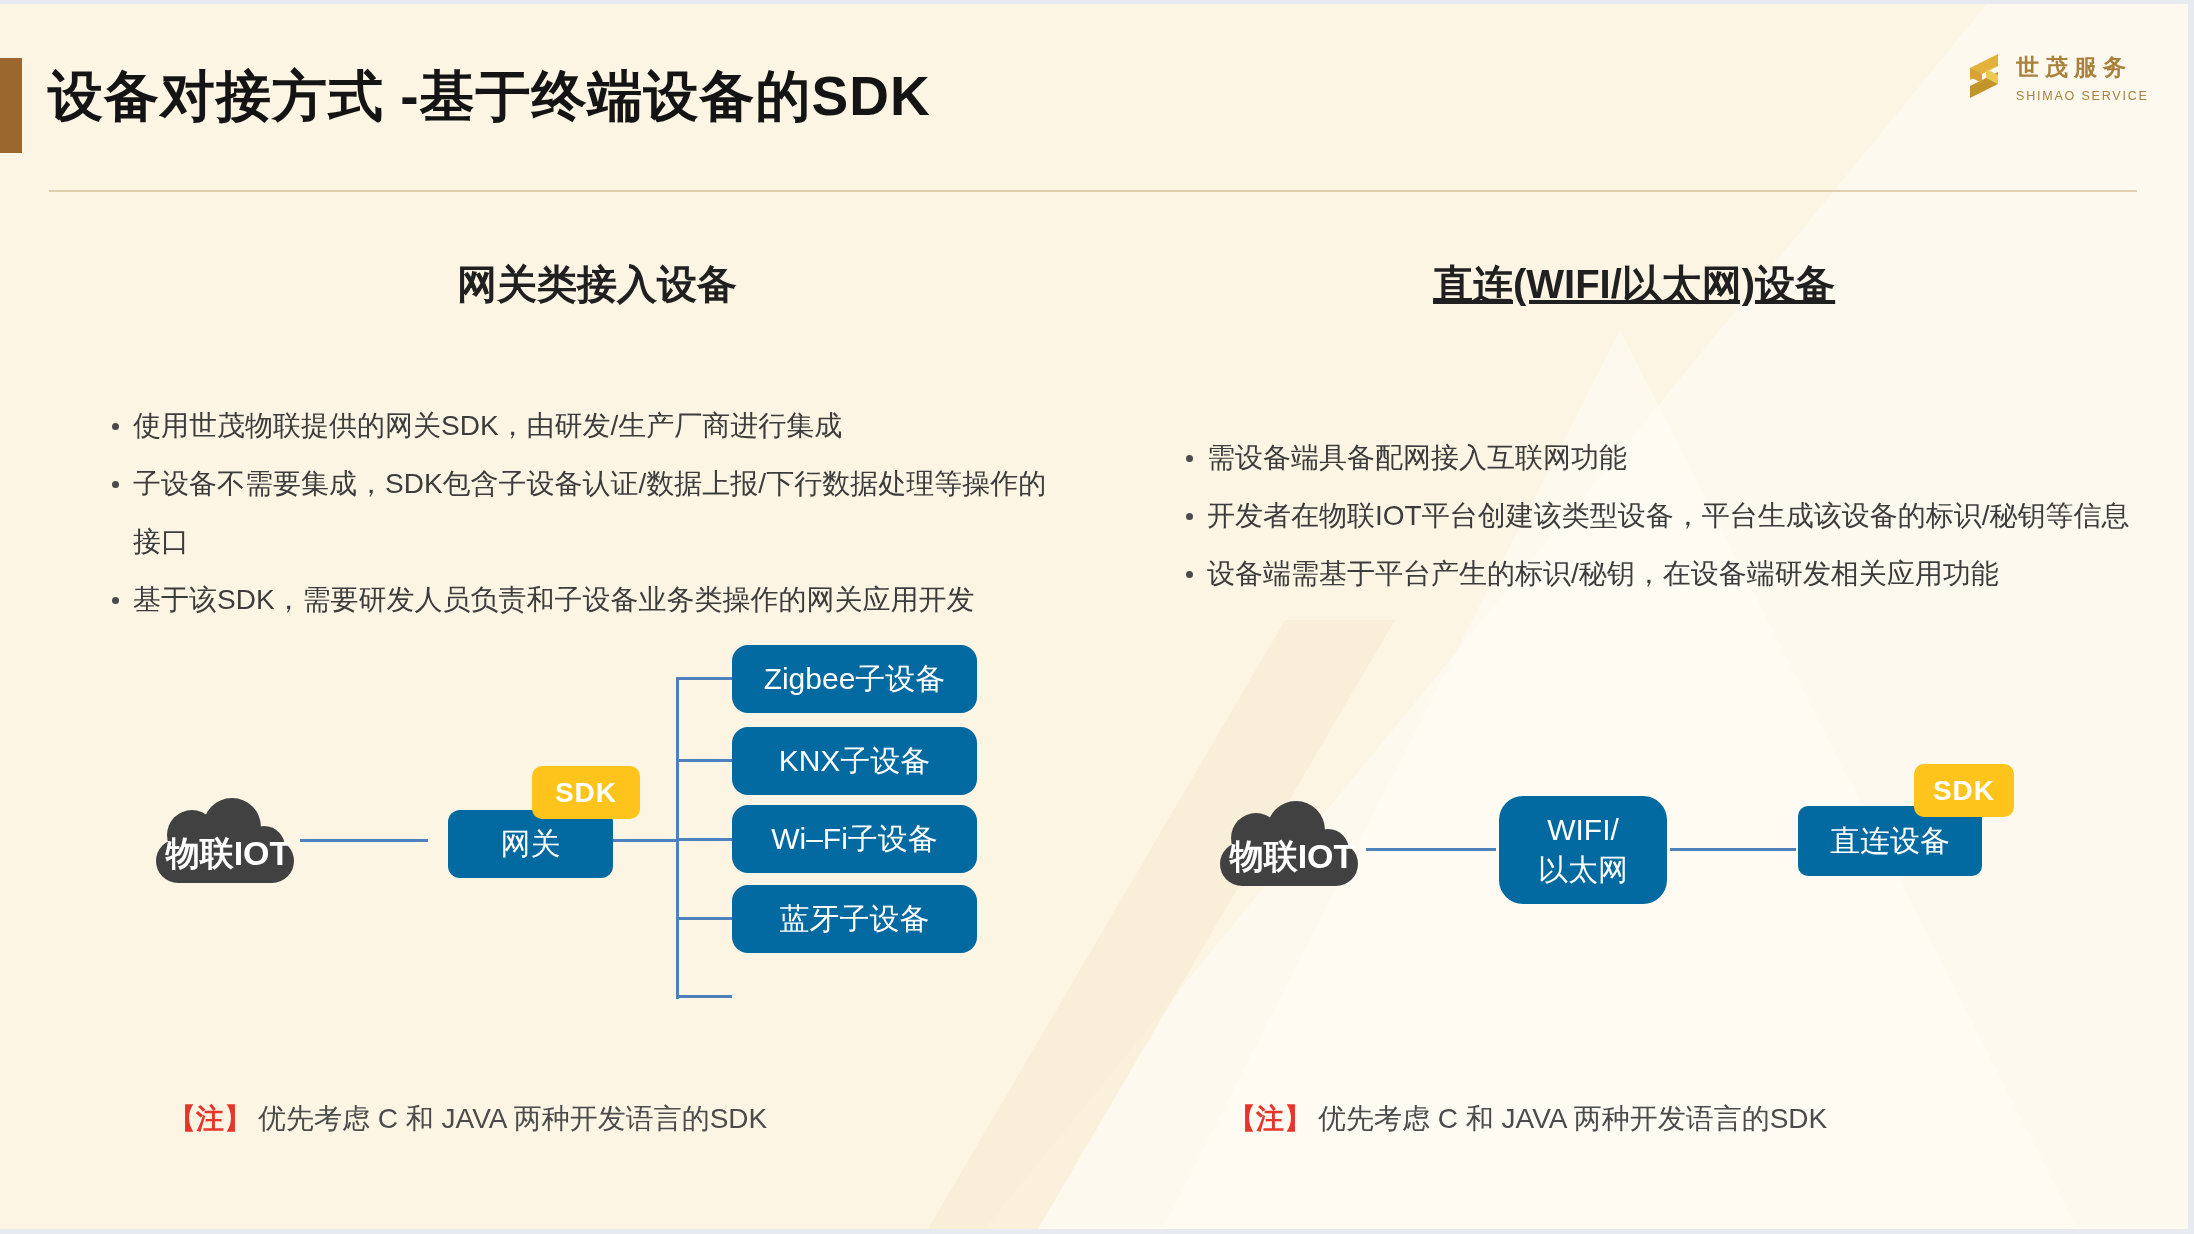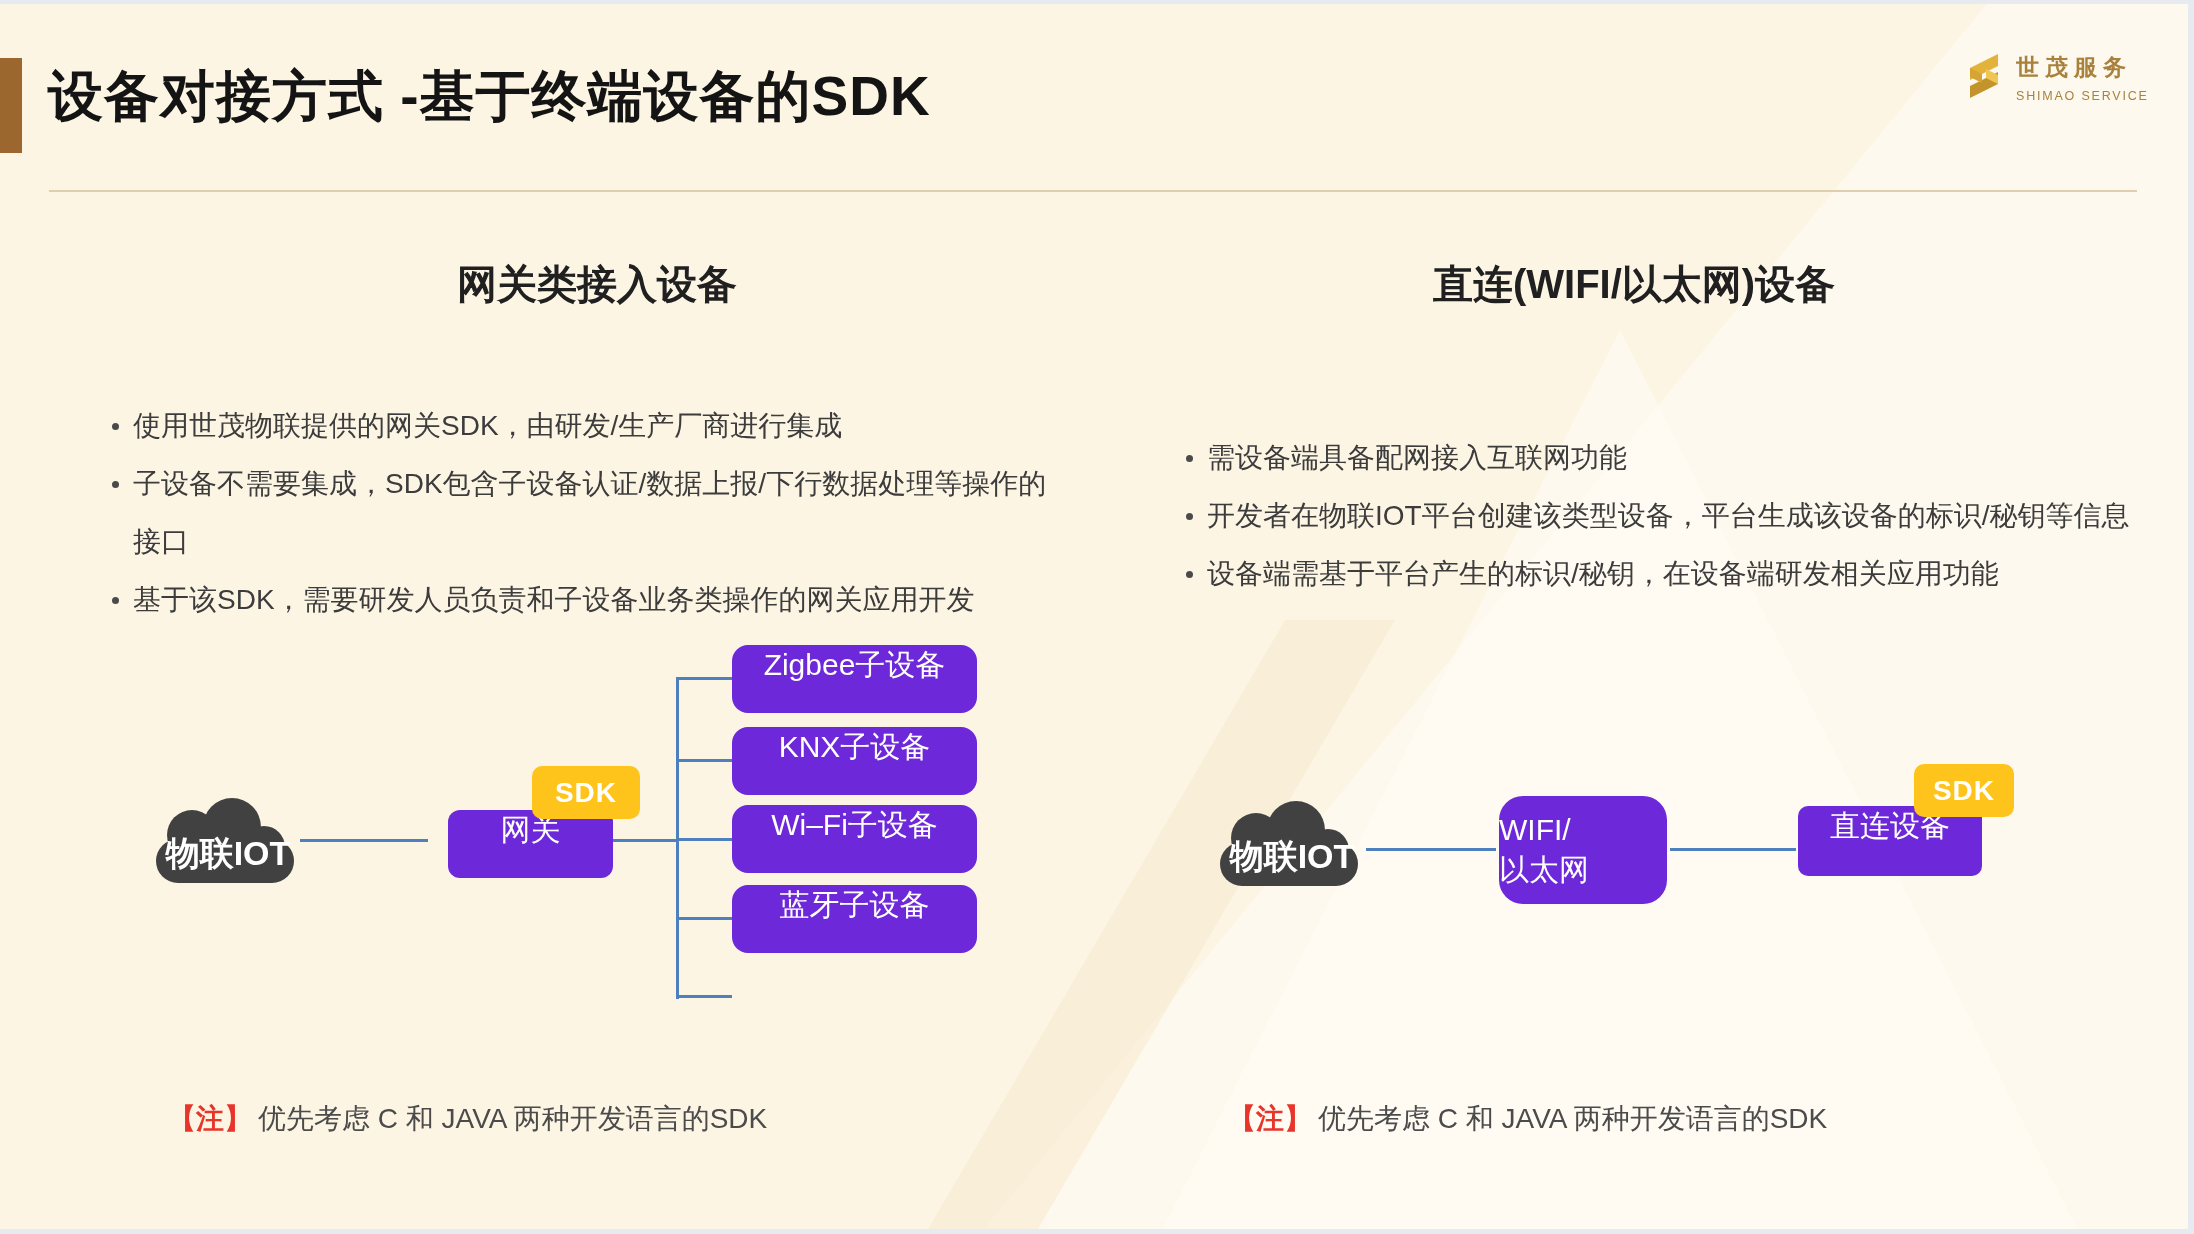--- a/index.html
+++ b/index.html
@@ -25,34 +25,34 @@
 
   
   .logo{position:absolute;left:1962px;top:52px;display:flex;align-items:flex-start;gap:10px;}
   .logo-texts{display:flex;flex-direction:column;}
   .logo-cn{font-size:23px;font-weight:700;color:#A8813C;letter-spacing:6px;white-space:nowrap;}
   .logo-en{font-size:12.5px;font-weight:400;color:#A8813C;letter-spacing:1.8px;margin-top:6px;white-space:nowrap;text-align:center;}
 
   
   .col-heading{position:absolute;top:257px;font-size:40px;font-weight:600;color:#202020;white-space:nowrap;}
   .col-heading.left{left:457px;font-family:Liberation Mono, monospace;}
-  .col-heading.right{left:1433px;}
+  .col-heading.right{left:1433px;text-decoration:underline;}
 
   
   .bullets{position:absolute;margin:0;padding:0;list-style:none;}
   .bullets.left{left:112px;top:397px;width:960px;}
   .bullets.right{left:1186px;top:429px;width:960px;}
   .bullets li{display:flex;align-items:flex-start;}
   .dot{flex:0 0 7px;width:7px;height:7px;border-radius:50%;background:#4A4A4A;margin:26px 14px 0 0;}
   .bullet-text{font-size:28px;line-height:58px;color:#3C3C3C;font-weight:500;}
   .bullets.left .bullet-text{max-width:935px;}
   .bullets.right .bullet-text{white-space:nowrap;}
 
   
-  .node{position:absolute;background:#6d28d9;color:#fff;display:flex;align-items:flex-start;justify-content:center;text-align:center;}
+  .node{position:absolute;background:#0369a1;color:#fff;display:flex;align-items:center;justify-content:center;text-align:center;}
   .node-label{font-size:30px;color:#fff;}
   .conn{position:absolute;background:#4E80BD;}
   .sdk-tag{position:absolute;background:#FFC41C;border-radius:10px;display:flex;align-items:center;justify-content:center;z-index:3;text-align:center;}
   .sdk-label{font-size:28px;font-weight:700;color:#fff;letter-spacing:1px;}
   .cloud{position:absolute;}
   .cloud svg{position:absolute;left:0;top:0;}
   .cloud-label{position:absolute;left:4px;top:36px;width:100%;text-align:center;font-size:34px;font-weight:700;color:#fff;z-index:2;}
 
   
   .gateway-box{left:448px;top:810px;width:165px;height:68px;border-radius:12px;z-index:2;}

